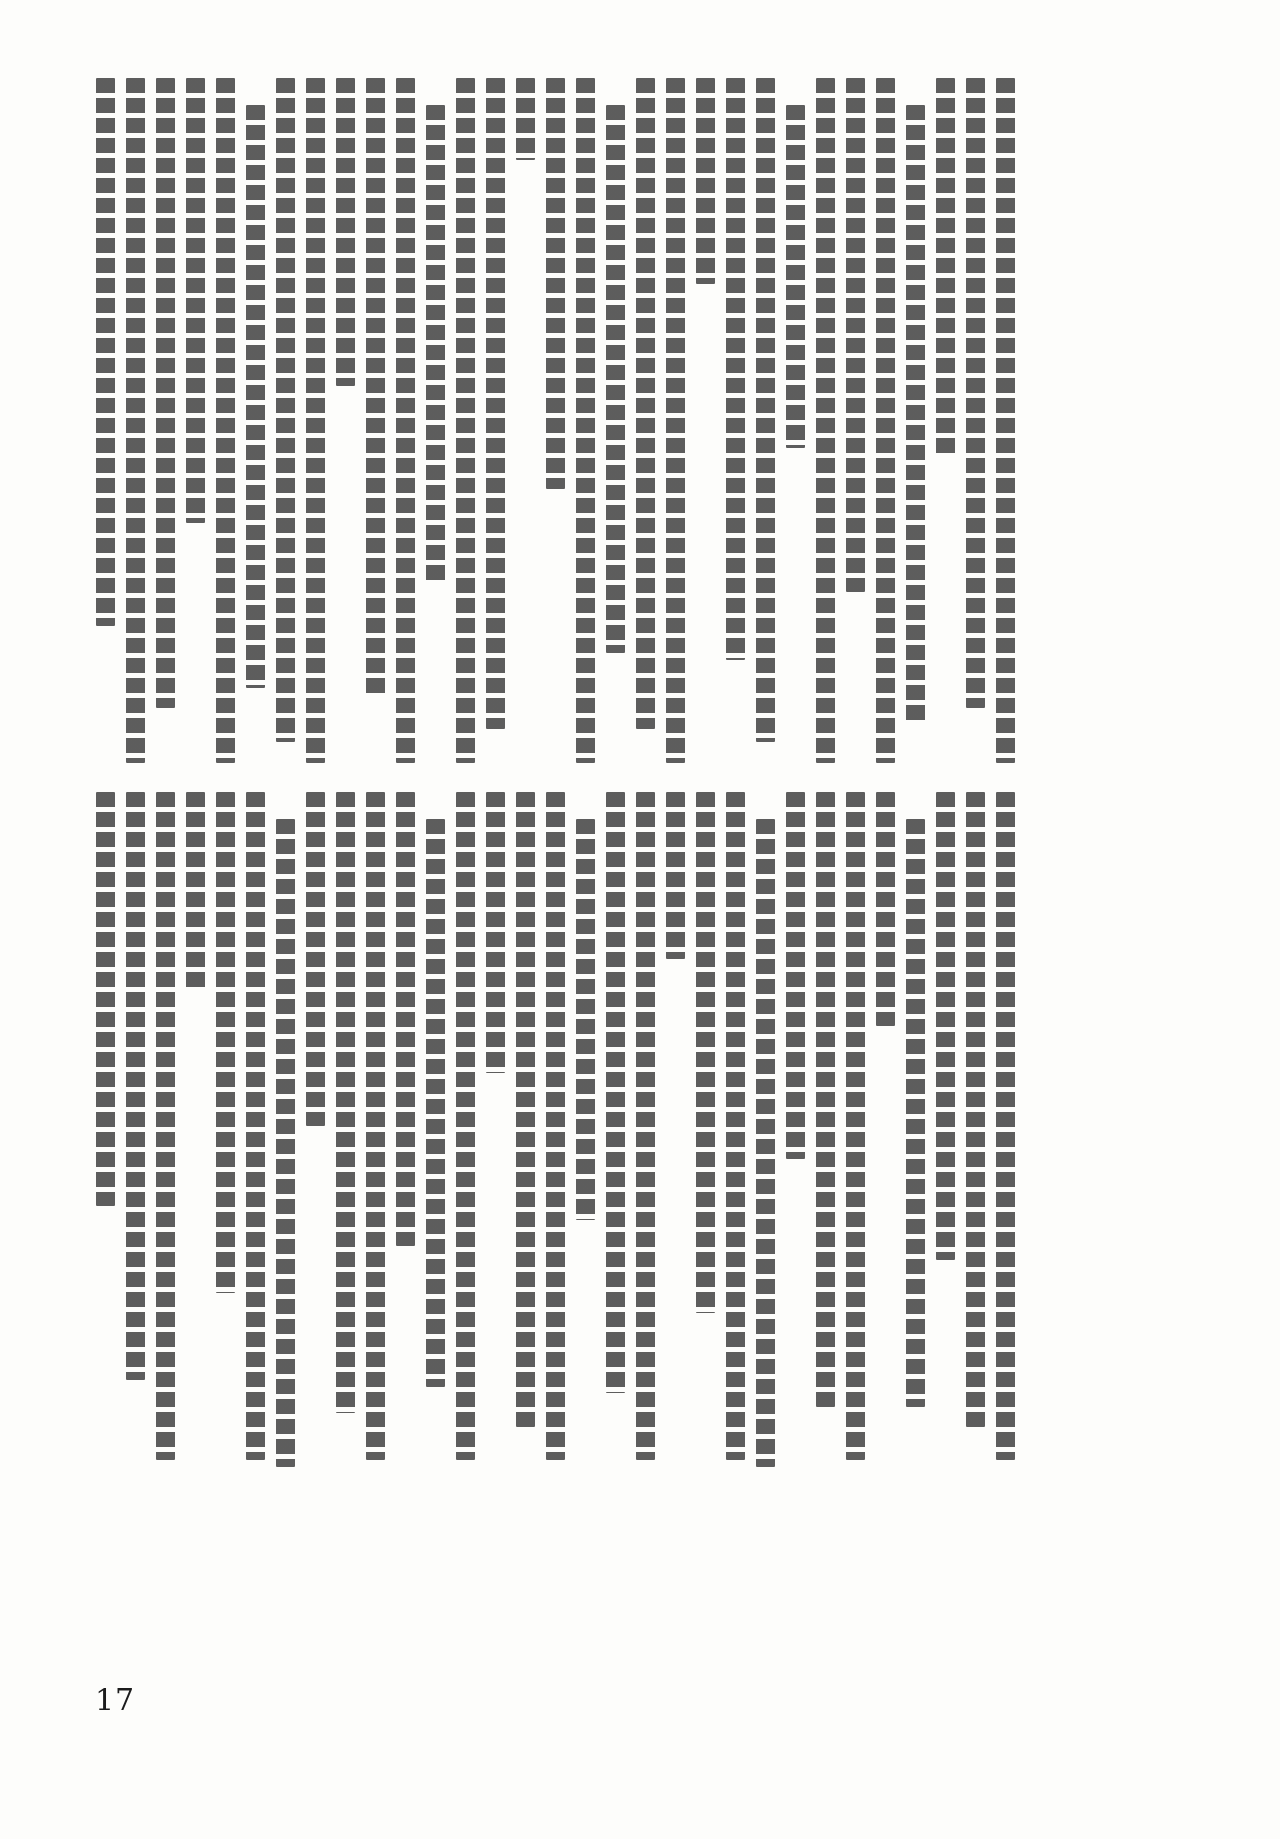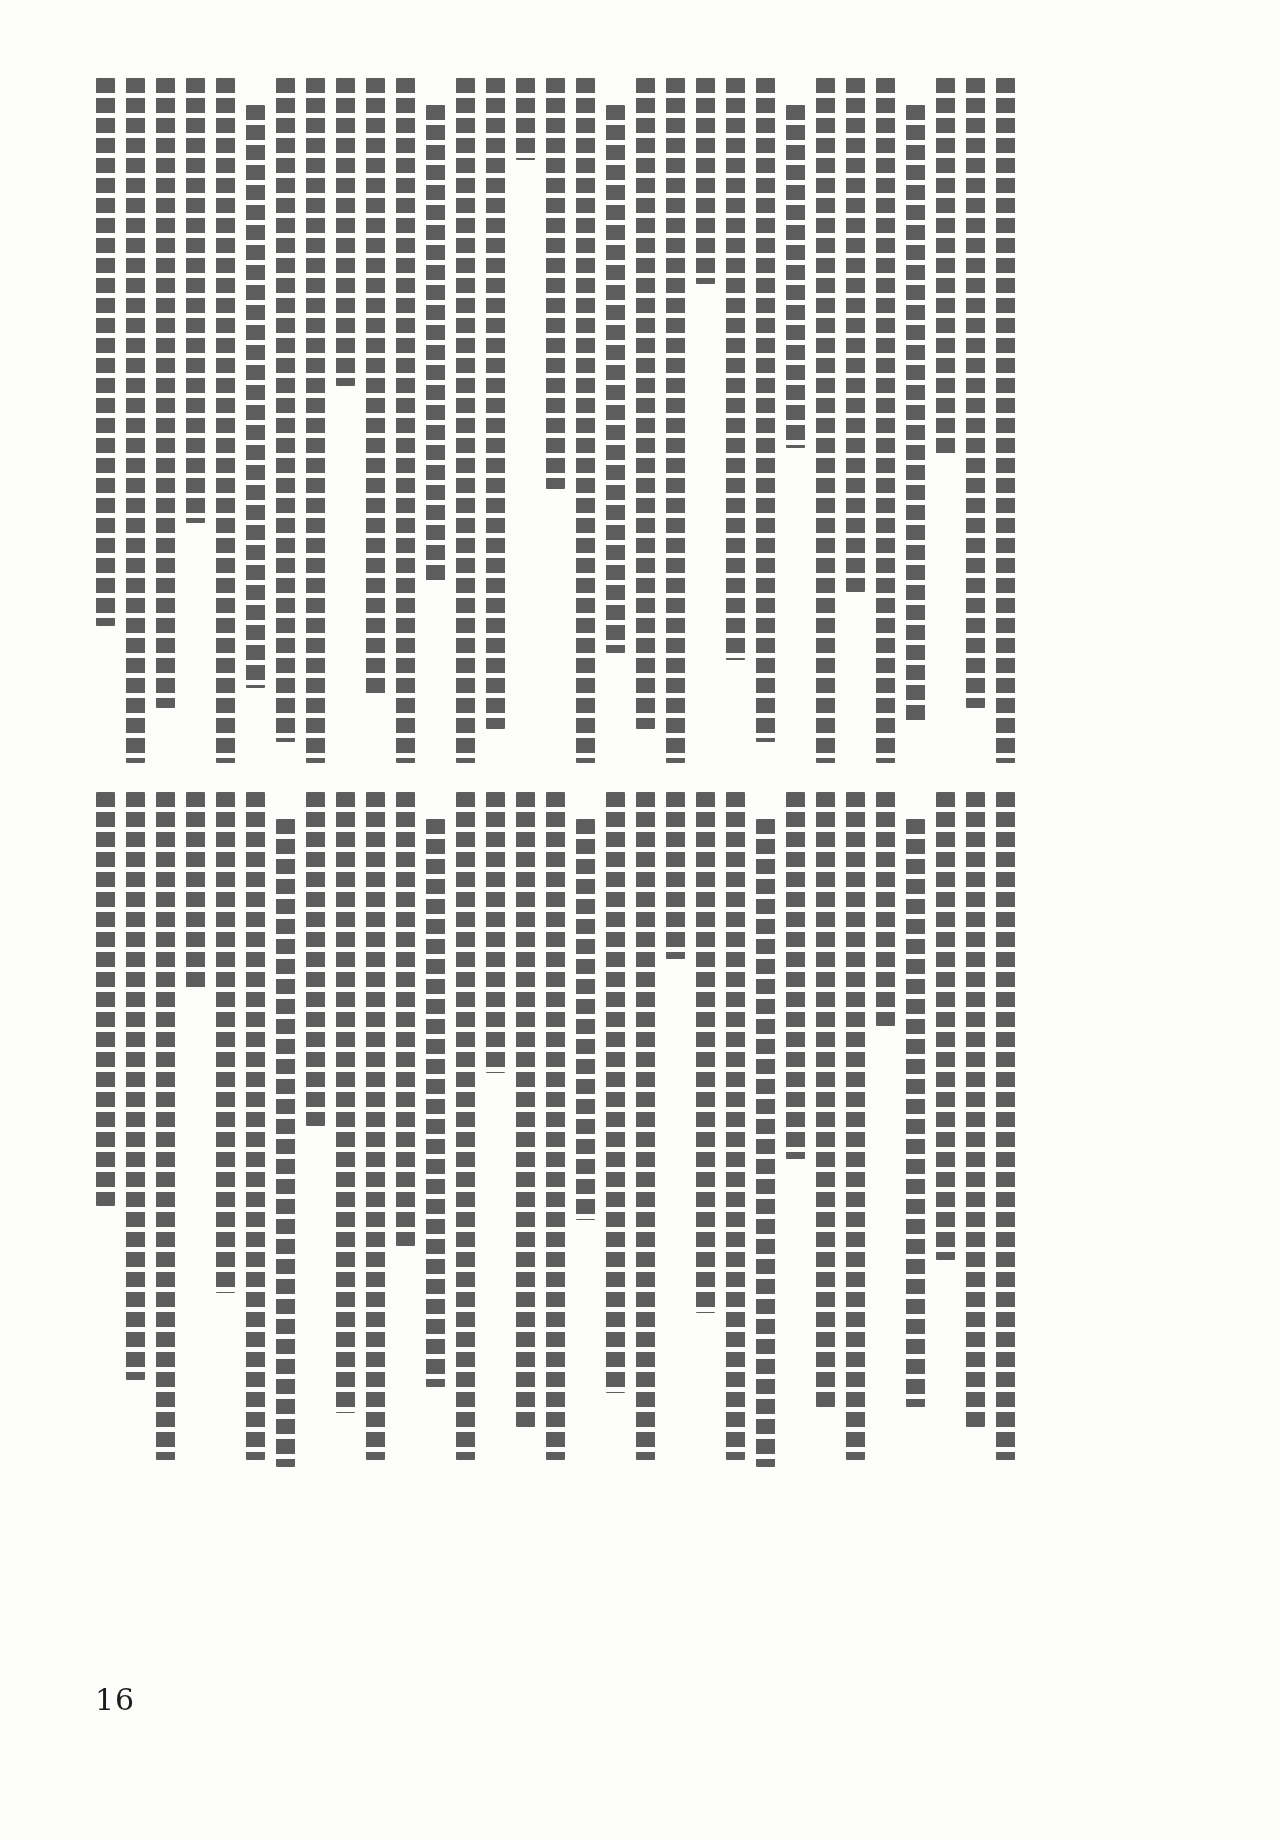--- a/index.html
+++ b/index.html
@@ -115,15 +115,15 @@
       <div class="t-col" style="top: 0%; height: 50%;"></div>
       <div class="t-col" style="top: 4%; height: 97%;"></div>
       <div class="t-col" style="top: 0%; height: 100%;"></div>
       <div class="t-col" style="top: 0%; height: 75%;"></div>
       <div class="t-col" style="top: 0%; height: 30%;"></div>
       <div class="t-col" style="top: 0%; height: 100%;"></div>
       <div class="t-col" style="top: 0%; height: 88%;"></div>
       <div class="t-col" style="top: 0%; height: 62%;"></div>
     </div>
 
-  <div class="page-number">16</div>
+  <div class="page-number">17</div>
 
 </div>
 
 </body></html>

